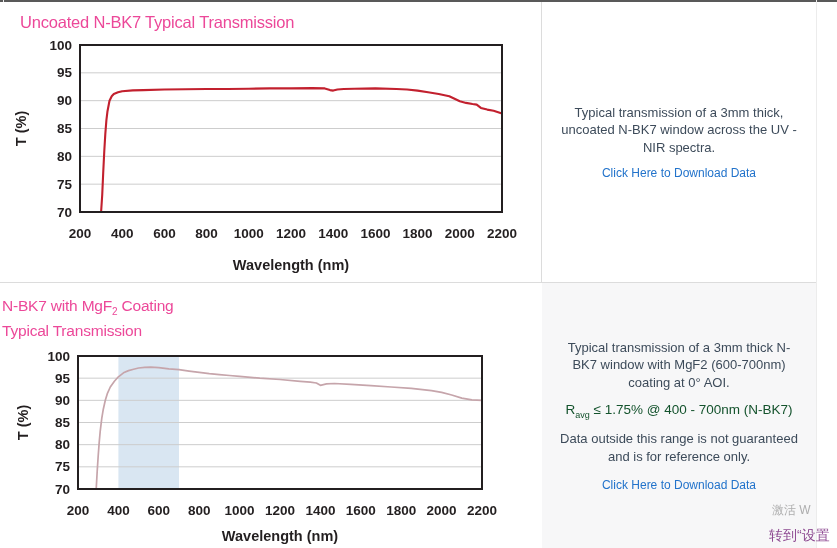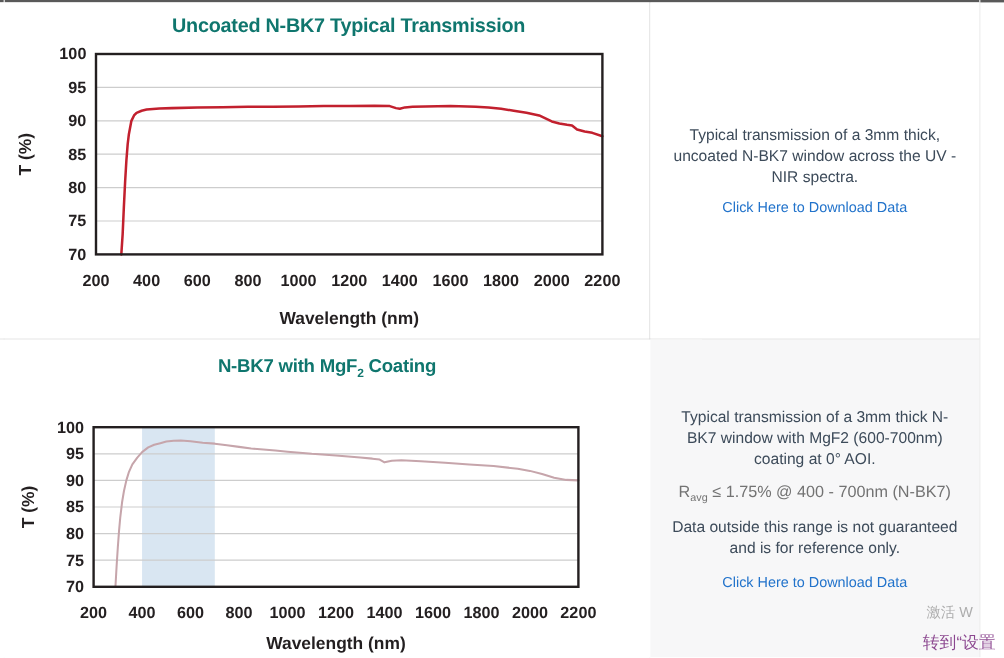--- a/index.html
+++ b/index.html
@@ -12,25 +12,25 @@
   .cell{position:absolute;}
   .cell-top-left{left:0;top:2px;width:541px;height:280px;background:#ffffff;}
   .cell-bot-left{left:0;top:283px;width:541px;height:265px;background:#ffffff;padding-left:44px;}
   .cell-top-right{left:542px;top:2px;width:274px;height:280px;background:#ffffff;
                   display:flex;flex-direction:column;justify-content:center;align-items:center;
                   padding:12px 16px;box-sizing:border-box;text-align:center;}
   .cell-bot-right{left:542px;top:283px;width:274px;height:265px;background:#f7f7f8;
                   display:flex;flex-direction:column;justify-content:center;align-items:center;
                   padding:0 14px;box-sizing:border-box;text-align:center;gap:11px;}
   .desc{color:#3d4b5a;font-size:13px;line-height:1.32;margin:0;}
-  .spec{color:#737373;font-size:13.5px;margin:0;}
+  .spec{color:#14532d;font-size:13.5px;margin:0;}
   .spec sub{font-size:9px;}
   .dl-link{color:#2273cb;font-size:12px;text-decoration:none;cursor:pointer;display:inline-block;margin-top:2px;}
-  .chart-title{position:absolute;width:541px;text-align:center;color:#0f766e;
-               font-weight:bold;letter-spacing:-0.2px;}
+  .chart-title{position:absolute;width:541px;text-align:left;color:#ec4899;
+               font-weight:normal;letter-spacing:-0.2px;}
   .title-1{left:20px;top:11px;font-size:16.5px;}
   .title-2{left:2px;top:13px;font-size:15.5px;line-height:19px;}
   .title-2 sub{font-size:10px;}
   .chart-svg{position:absolute;left:0;top:0;}
   svg text{font-family:"Liberation Sans",sans-serif;font-weight:bold;fill:#231f20;}
   .wm1{position:absolute;left:772px;top:502px;font-size:12px;color:#9b9b9b;opacity:0.8;white-space:nowrap;}
   .wm2{position:absolute;left:769px;top:527px;font-size:14px;color:#701a75;opacity:0.8;white-space:nowrap;}
 </style>
 </head>
 <body>
@@ -71,20 +71,21 @@
         <text x="72" y="75.33333333333331" text-anchor="end" font-size="13.5">95</text>
         <text x="72" y="47.5" text-anchor="end" font-size="13.5">100</text>
         <text x="291" y="268" text-anchor="middle" font-size="14.5">Wavelength (nm)</text>
         <text x="26" y="126.5" text-anchor="middle" font-size="14.5" transform="rotate(-90 26 126.5)">T (%)</text>
       </svg>
   </div>
 
   <div class="cell cell-bot-left">
     <div class="chart-title title-2">
       <span><span>N-BK7 with MgF</span><sub>2</sub><span> Coating</span></span><br>
+      <span>Typical Transmission</span>
     </div>
     <svg class="chart-svg" width="541" height="265">
         <rect x="118.4" y="73" width="60.599999999999994" height="133" fill="#d9e6f2"></rect>
         <line x1="78" x2="482" y1="183.83333333333334" y2="183.83333333333334" stroke="#cdcdcd" stroke-width="1"></line>
         <line x1="78" x2="482" y1="161.66666666666669" y2="161.66666666666669" stroke="#cdcdcd" stroke-width="1"></line>
         <line x1="78" x2="482" y1="139.5" y2="139.5" stroke="#cdcdcd" stroke-width="1"></line>
         <line x1="78" x2="482" y1="117.33333333333334" y2="117.33333333333334" stroke="#cdcdcd" stroke-width="1"></line>
         <line x1="78" x2="482" y1="95.16666666666666" y2="95.16666666666666" stroke="#cdcdcd" stroke-width="1"></line>
         <polyline points="96.2,206.0 97.2,188.3 98.2,172.8 99.2,159.4 100.2,148.4 101.8,135.1 103.3,126.2 105.3,117.3 107.3,110.7 110.3,104.0 114.4,98.3 118.4,93.8 123.5,89.8 128.5,87.6 133.6,86.3 138.6,85.0 144.7,84.3 150.7,84.1 158.8,84.7 168.9,85.9 179.0,86.7 189.1,88.1 199.2,89.4 209.3,90.7 219.4,91.6 229.5,92.5 239.6,93.4 259.8,95.2 280.0,96.5 300.2,98.3 310.3,99.2 316.4,100.0 320.4,102.3 326.5,100.9 334.5,100.5 350.7,101.4 370.9,102.7 391.1,104.0 411.3,105.4 431.5,107.6 441.6,109.4 451.7,112.0 461.8,115.1 471.9,116.9 482.0,117.3" fill="none" stroke="#c6a5ab" stroke-width="1.7" stroke-linejoin="round" stroke-linecap="round"></polyline>
         <rect x="78" y="73" width="404" height="133" fill="none" stroke="#231f20" stroke-width="2"></rect>

